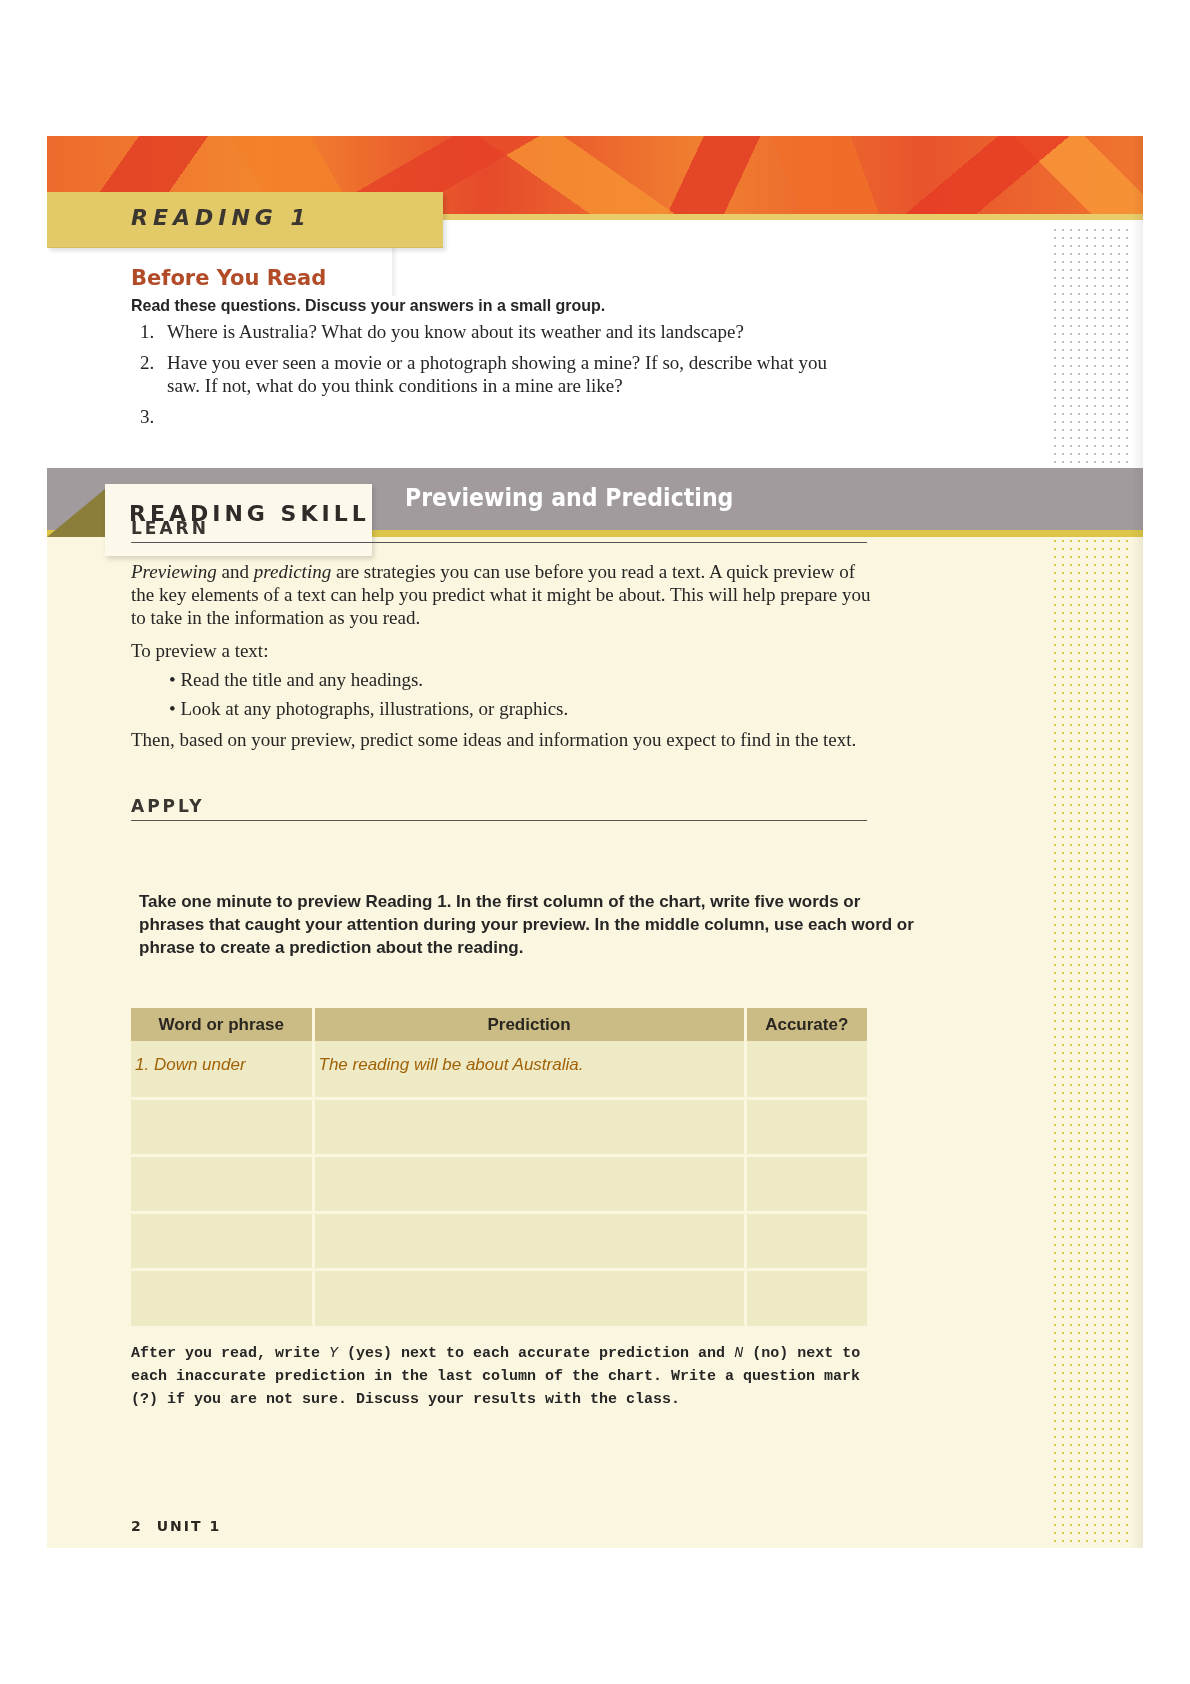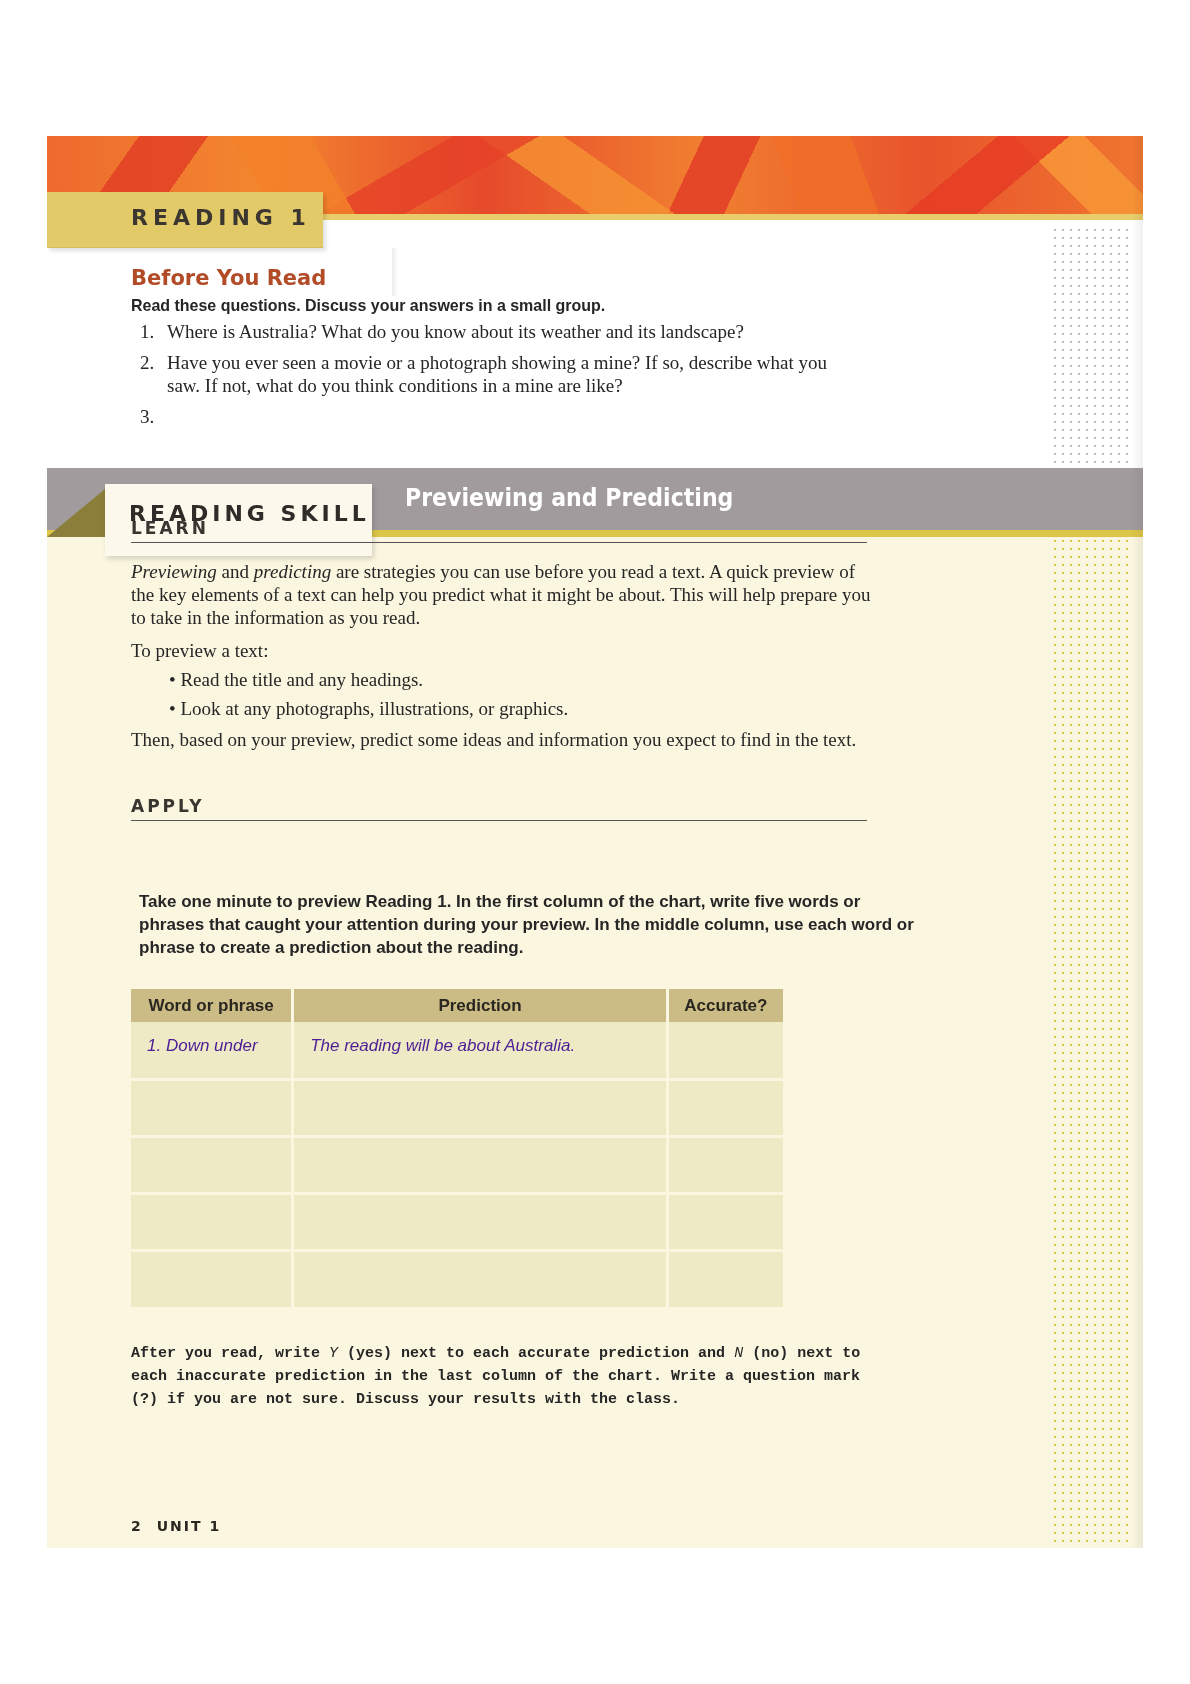--- a/index.html
+++ b/index.html
@@ -25,23 +25,24 @@
         linear-gradient(115deg, transparent 0 58%, rgba(226,61,38,.85) 58% 63%, transparent 63% 100%),
         linear-gradient(70deg, transparent 0 67%, rgba(240,110,40,.85) 67% 74%, transparent 74% 100%),
         linear-gradient(140deg, transparent 0 80%, rgba(230,60,36,.85) 80% 86%, transparent 86% 100%),
         linear-gradient(45deg, transparent 0 89%, rgba(248,150,55,.85) 89% 95%, transparent 95% 100%),
         linear-gradient(90deg, #ee6a2e, #f3872f 20%, #e64a2b 40%, #f18030 60%, #e8542c 80%, #f0762f);
     }
     .banner-stripe {
       position: absolute; left: 0; top: 78px; width: 1096px; height: 6px; background: #e8cd6a;
     }
     .reading-tab {
-      position: absolute; left: 0; top: 56px; width: 276px; height: 56px;
+      position: absolute; left: 0; top: 56px; width: 396px; height: 56px;
       background: #e3ca68; border-bottom: 1px solid #d5bc5c;
       box-shadow: 3px 3px 4px rgba(0,0,0,.12);
+      font-style: italic;
     }
     .reading-tab span {
       position: absolute; left: 84px; top: 13px;
       font-family: "DejaVu Sans", sans-serif; font-weight: bold; font-size: 22px;
       letter-spacing: 5px; color: #3b3630;
     }
     .tab-shadow {
       position: absolute; left: 345px; top: 112px; width: 6px; height: 48px;
       background: linear-gradient(90deg, rgba(0,0,0,.08), rgba(0,0,0,0));
     }
@@ -96,31 +97,31 @@
     .para { position: absolute; left: 84px; width: 740px; font-size: 19px; line-height: 23px; color: #262626; }
     .bullet { position: absolute; left: 122px; font-size: 19px; color: #262626; }
 
     .apply-instr {
       position: absolute; left: 84px; top: 754px; width: 790px;
       font-family: "Liberation Sans", sans-serif; font-weight: bold; font-size: 17px; line-height: 23px; color: #262626; margin-left: 8px;
     }
 
     
     .chart {
-      position: absolute; left: 84px; top: 853px; width: 652px; border-collapse: collapse;
+      position: absolute; left: 84px; top: 872px; width: 736px; border-collapse: collapse;
       font-family: "Liberation Sans", sans-serif;
     }
     .chart th {
       background: #cbbb84; height: 33px; font-size: 17px; font-weight: bold; color: #2a2620;
       border-right: 3px solid #fbf6df; text-align: center;
     }
     .chart th:last-child, .chart td:last-child { border-right: none; }
     .chart td {
       background: #eeeac6; height: 57px; border-right: 3px solid #fbf6df; border-top: 3px solid #fbf6df;
-      font-size: 17px; font-style: italic; color: #4c1d95; padding-left: 16px; vertical-align: top; padding-top: 14px;
+      font-size: 17px; font-style: italic; color: #a16207; padding-left: 4px; vertical-align: top; padding-top: 14px;
     }
     .chart tr.first td { border-top: none; }
 
     .after {
       position: absolute; left: 84px; top: 1206px; width: 760px;
       font-family: Liberation Mono, monospace; font-weight: bold; font-size: 15px; line-height: 23px; color: #262626;
     }
     .after i { font-style: italic; font-weight: normal; }
 
     .footer {

